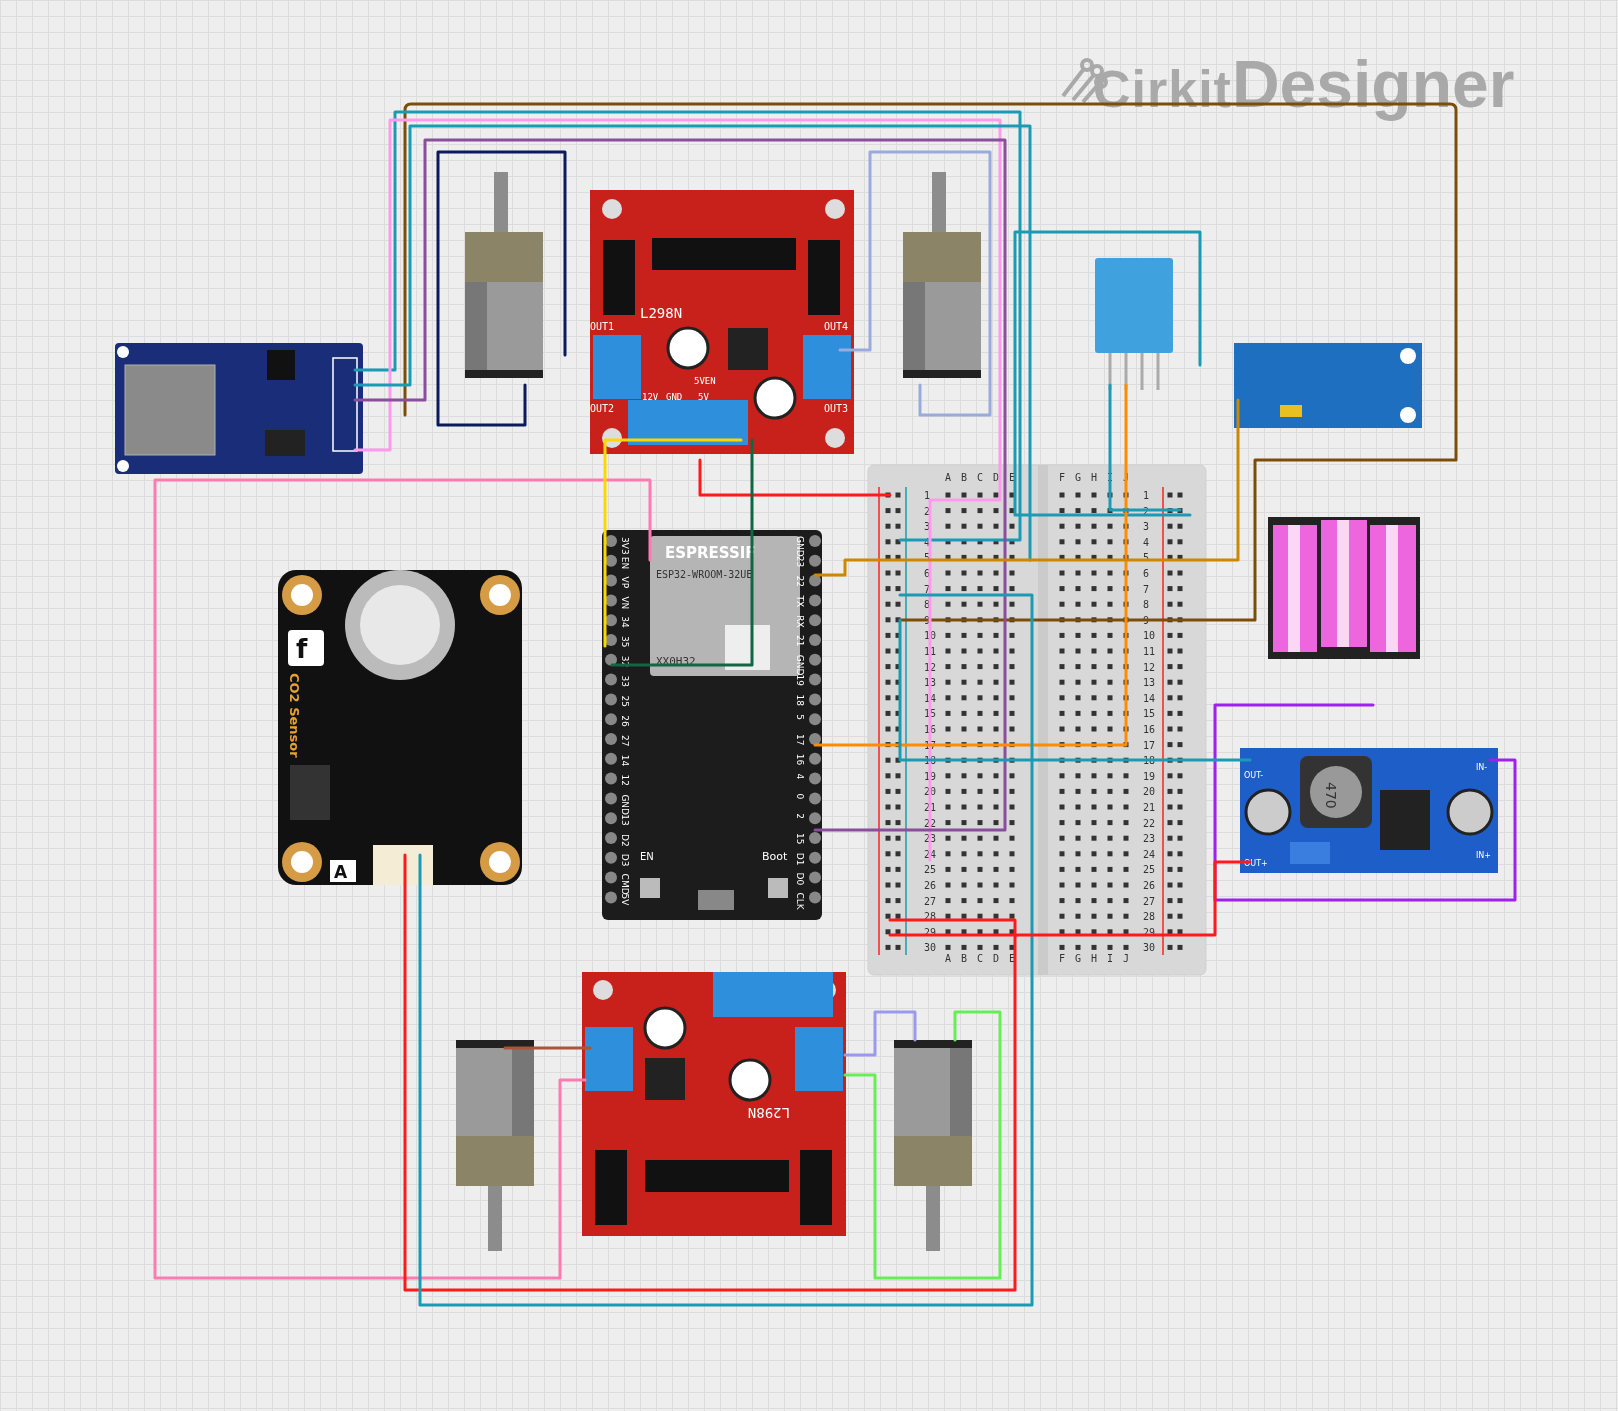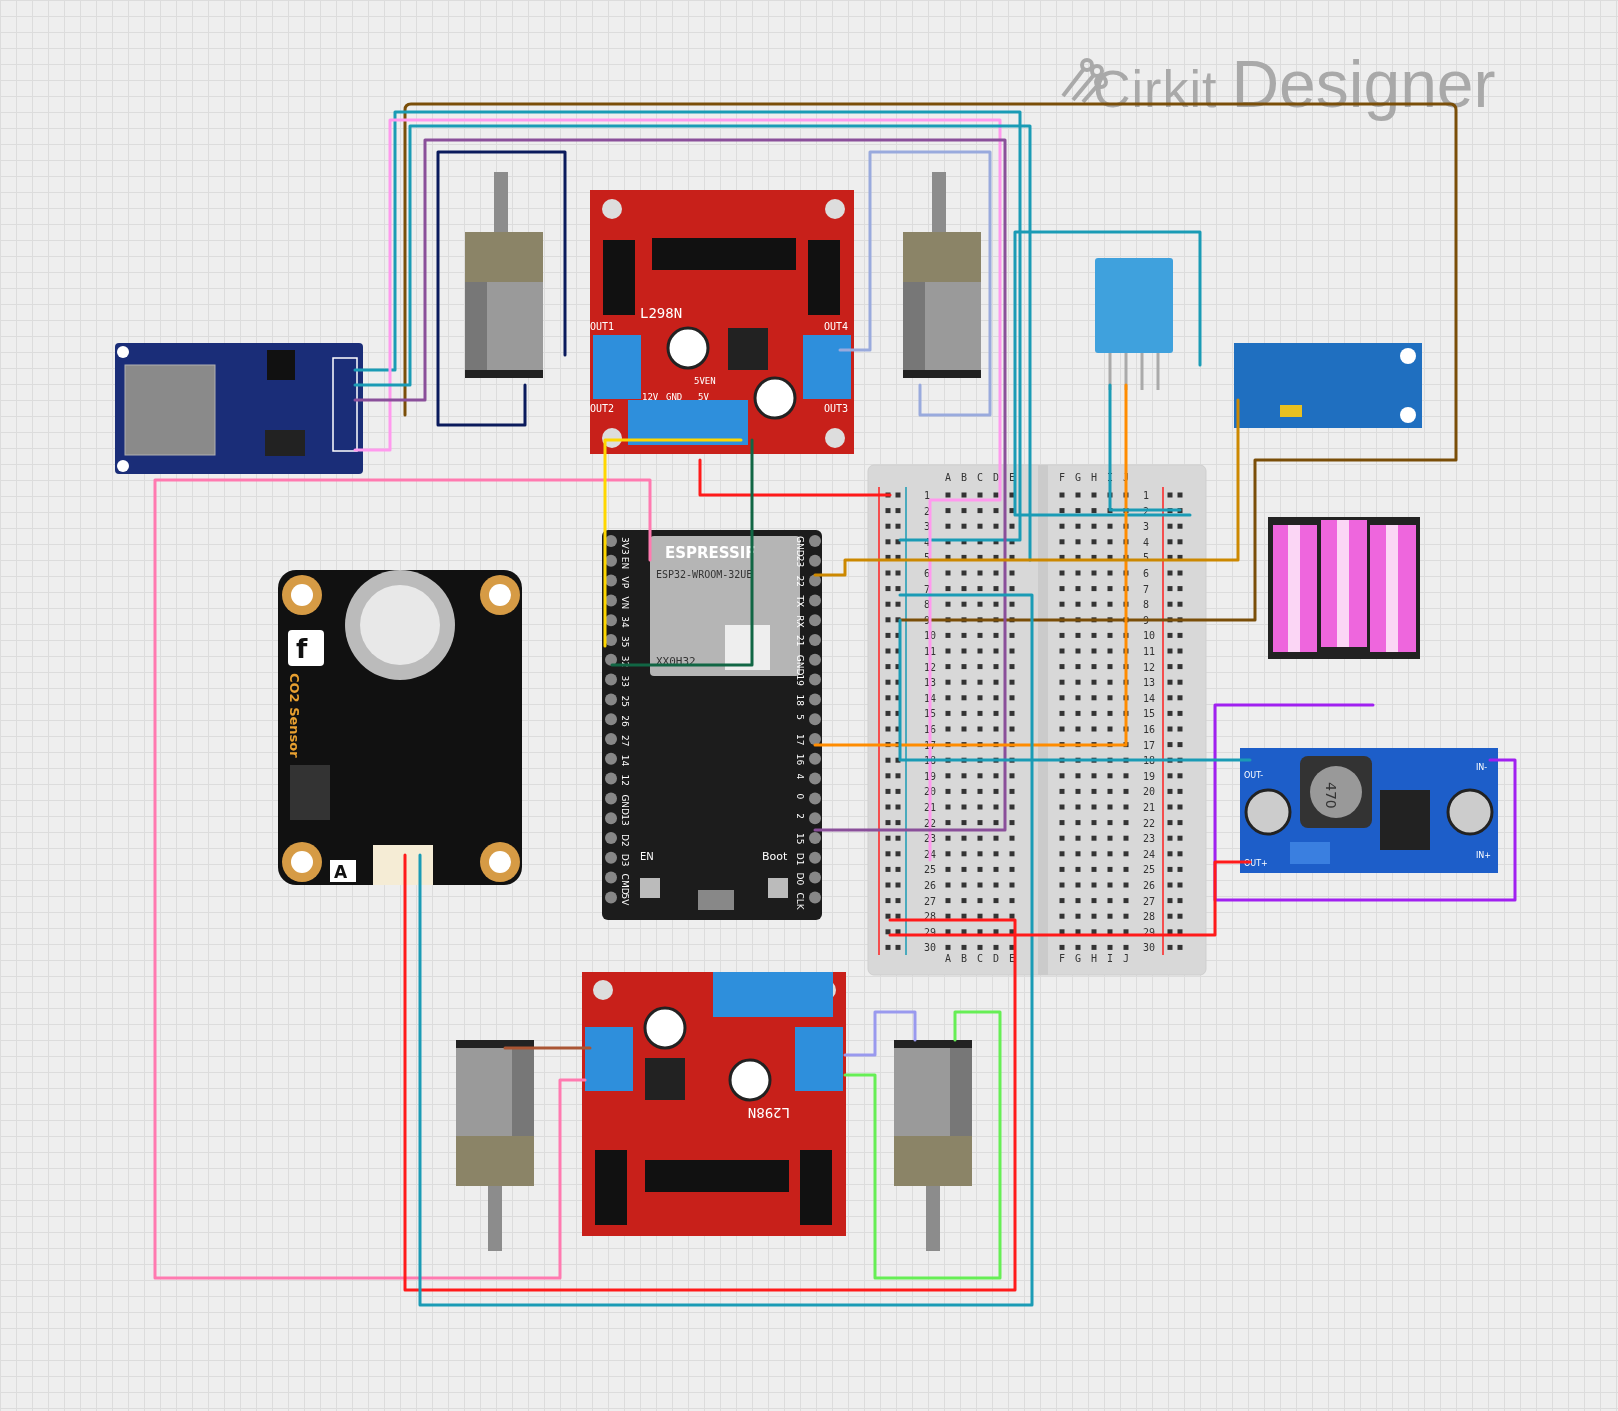--- a/index.html
+++ b/index.html
@@ -1,22 +1,22 @@
 <!DOCTYPE html>
 <html><head>
 <meta charset="utf-8">
 <style>
   html,body{margin:0;padding:0;}
   body{width:1618px;height:1411px;overflow:hidden;background:#eeeeee;
     background-image:linear-gradient(#dcdcdc 1px,transparent 1px),linear-gradient(90deg,#dcdcdc 1px,transparent 1px);
     background-size:16px 16px;font-family:"DejaVu Sans",sans-serif;position:relative;}
   #canvas{position:absolute;left:0;top:0;width:1618px;height:1411px;}
   .logo{position:absolute;left:1093px;top:46px;color:#a9a9a9;font-family:"Liberation Sans",sans-serif;}
-  .logo .ck{font-size:52px;font-weight:normal;letter-spacing:1px;}
-  .logo .ds{font-size:66px;font-weight:normal;margin-left:14px;text-align:center;}
+  .logo .ck{font-size:52px;font-weight:bold;letter-spacing:1px;}
+  .logo .ds{font-size:66px;font-weight:bold;text-align:center;}
   .lbl{font-family:"DejaVu Sans Mono",monospace;}
 </style>
 </head>
 <body>
 
 <div class="logo">
   <svg width="48" height="48" style="position:absolute;left:-32px;top:10px" viewBox="0 0 48 48">
     <g stroke="#a9a9a9" stroke-width="4" fill="none">
         <line x1="2" y1="40" x2="22" y2="14"></line>
         <circle cx="26" cy="9" r="5"></circle>

